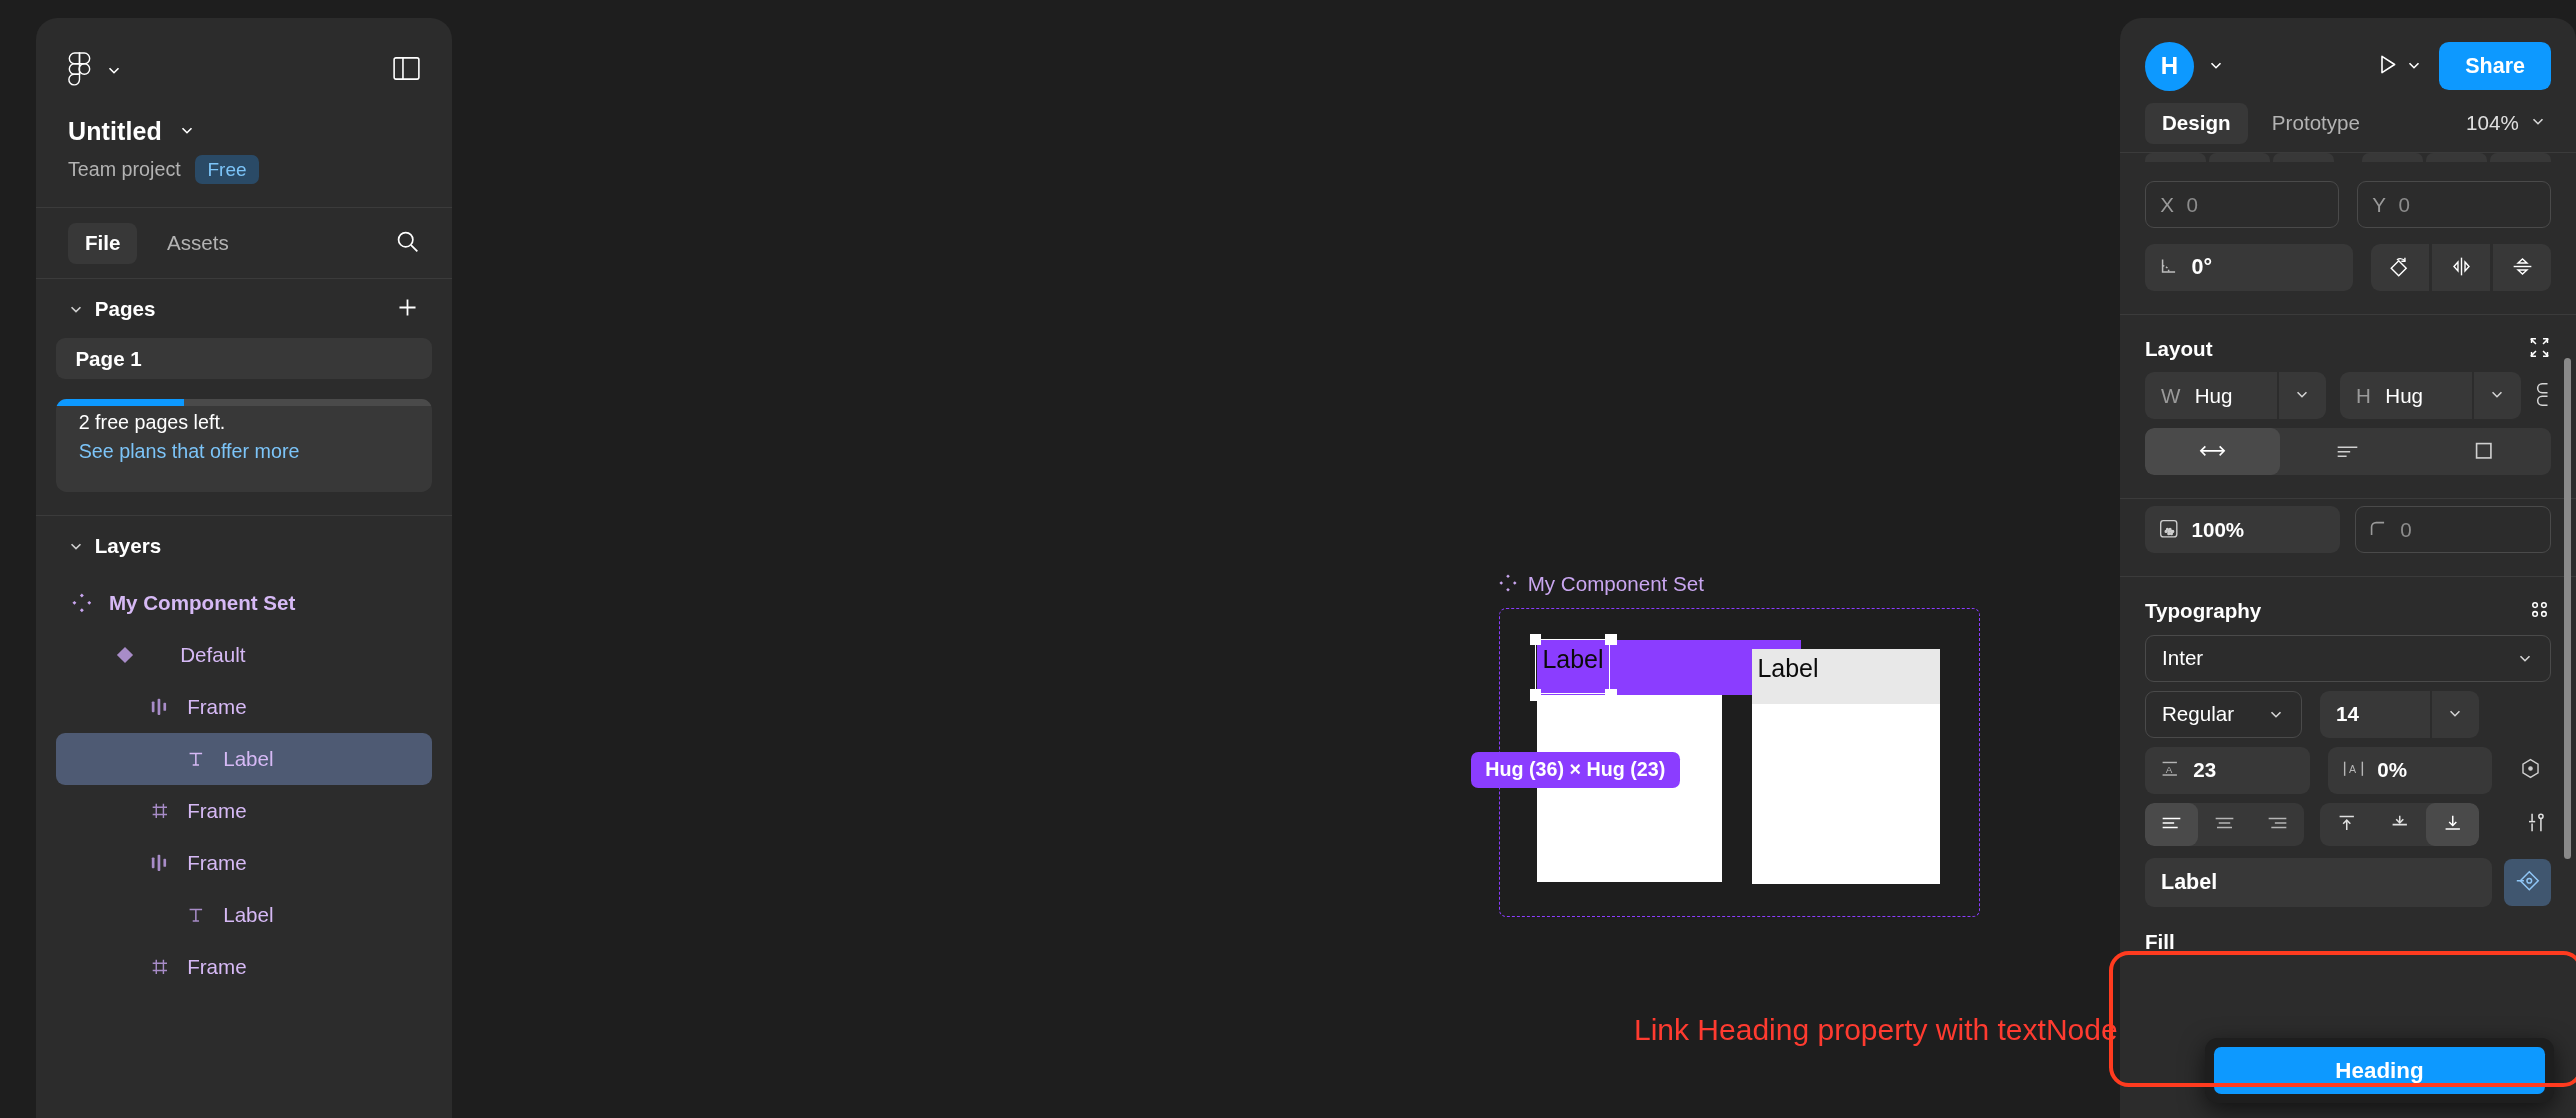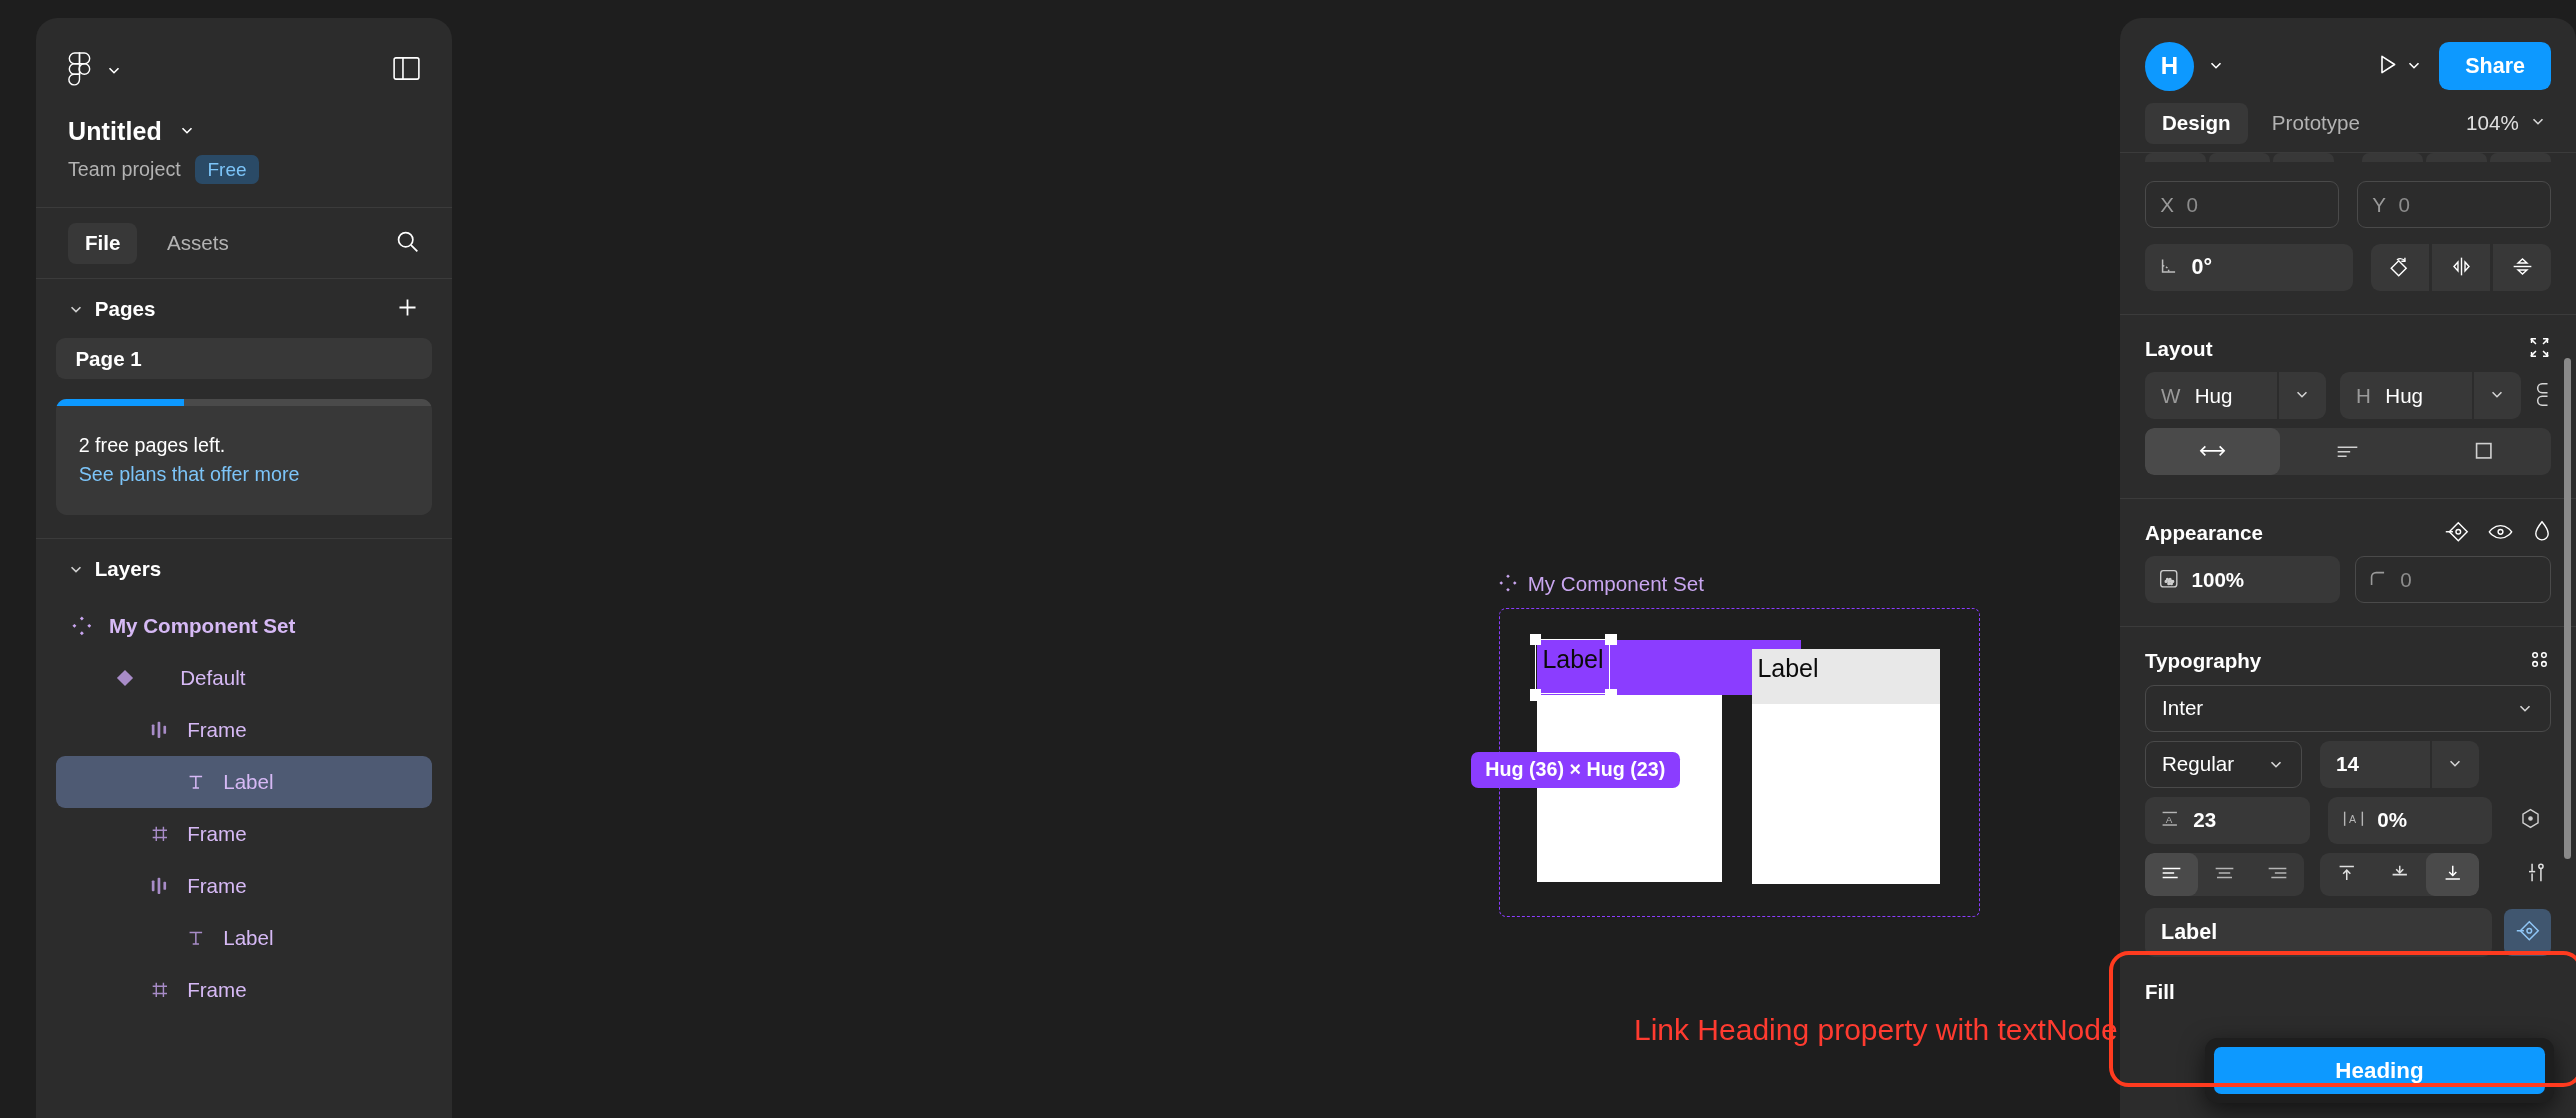--- a/index.html
+++ b/index.html
@@ -64,21 +64,21 @@
     padding-left: 19.7px; cursor: pointer;
   }
   .page-item .t { font-size: 20.6px; color: #ffffff; font-weight: bold; }
 
   .freecard {
     margin: 19.7px 19.7px 0 19.7px;
     background: #383838; border-radius: 10.7px; overflow: hidden;
   }
   .freecard .bar { height: 7.2px; background: #4a4a4a; }
   .freecard .bar > i { display: block; height: 7.2px; width: 34%; background: #0d99ff; }
-  .freecard .body { padding: 25px 23px 27px 23px; }
+  .freecard .body { padding: 2px 23px 27px 23px; }
   .freecard .l1 { font-size: 19.7px; color: #ffffff; line-height: 1.45; }
   .freecard .l2 { font-size: 19.7px; color: #7cc4f8; line-height: 1.45; cursor: pointer; }
 
   .layers-list { padding-top: 1.8px; }
   .layer-row {
     display: flex; align-items: center; height: 52px;
     margin: 0 19.7px; border-radius: 9px; cursor: pointer; position: relative;
   }
   .layer-row.sel { background: #4e5a73; }
   .layer-row .ic { display: flex; align-items: center; justify-content: center; width: 30px; flex: 0 0 30px; }
@@ -734,43 +734,20 @@
               <svg width="21.5" height="21.5" viewBox="0 0 24 24" fill="none" stroke="#d0d0d0" stroke-width="1.8">
                   <rect x="4" y="4" width="16" height="16"></rect>
                 </svg>
             </span>
           </div>
         </div>
       </div>
 
       <div class="seprow"></div>
 
-      <div class="sechdr">
-        <span class="nm">Appearance</span>
-        <span class="tools">
-          <span>
-            <svg width="25" height="21.5" viewBox="0 0 28 24" fill="none" stroke="#fff" stroke-width="1.6">
-              <path d="M16 2l10 10-10 10-10-10z"></path>
-                <circle cx="16" cy="12" r="2.6"></circle>
-                <path d="M2 12h8"></path>
-            </svg>
-          </span>
-          <span>
-            <svg width="25" height="19.7" viewBox="0 0 28 22" fill="none" stroke="#fff" stroke-width="1.6">
-              <path d="M1.5 11S6 4 14 4s12.5 7 12.5 7-4.5 7-12.5 7S1.5 11 1.5 11z"></path>
-                <circle cx="14" cy="11" r="2.7"></circle>
-            </svg>
-          </span>
-          <span>
-            <svg width="18" height="23" viewBox="0 0 20 26" fill="none" stroke="#fff" stroke-width="1.6">
-              <path d="M10 2C10 2 3 10.5 3 15.5a7 7 0 0 0 14 0C17 10.5 10 2 10 2z"></path>
-            </svg>
-          </span>
-        </span>
-      </div>
 
       <div class="approw">
         <div class="appfld">
           <span>
             <svg width="21.5" height="21.5" viewBox="0 0 24 24" fill="none" stroke="#cfcfcf" stroke-width="1.5">
               <rect x="3" y="3" width="18" height="18" rx="3"></rect>
               <g fill="#cfcfcf">
                   <circle cx="9" cy="15" r="1"></circle>
                   <circle cx="12" cy="15" r="1"></circle>
                   <circle cx="15" cy="15" r="1"></circle>

